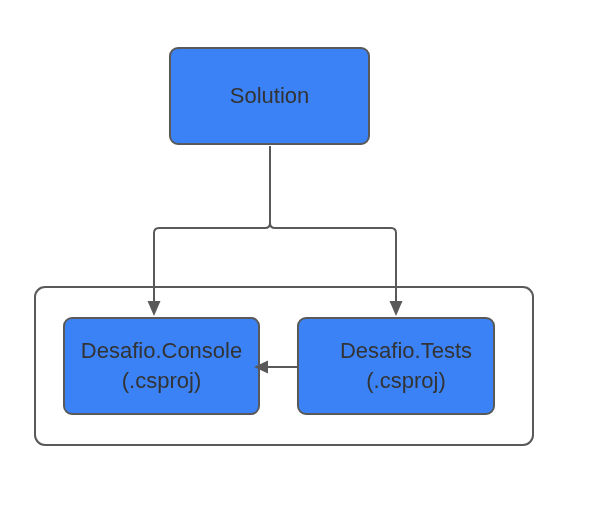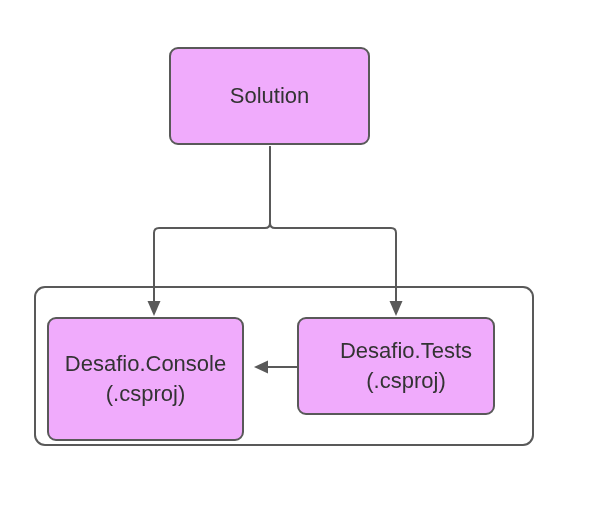--- a/index.html
+++ b/index.html
@@ -12,21 +12,21 @@
     position:relative;
     width:602px;
     height:524px;
     background:var(--bg-color);
     font-family:"Liberation Sans", sans-serif;
     overflow:hidden;
   }
   .node{
     position:absolute;
     box-sizing:border-box;
-    background:#f0abfc;
+    background:#3b82f6;
     border:2px solid var(--stroke-color);
     border-radius:9px;
     display:flex;
     flex-direction:column;
     align-items:center;
     justify-content:center;
     text-align:center;
     color:var(--text-color);
     font-size:22px;
     line-height:30px;
@@ -35,21 +35,21 @@
   .group-box{
     position:absolute;
     box-sizing:border-box;
     background:#ffffff;
     border:2px solid var(--stroke-color);
     border-radius:11px;
     z-index:0;
   }
   .node-solution{left:169px;top:47px;width:201px;height:98px;}
   .group-container{left:34px;top:286px;width:500px;height:160px;}
-  .node-console{left:47px;top:317px;width:197px;height:124px;}
+  .node-console{left:63px;top:317px;width:197px;height:98px;}
   .node-tests{left:297px;top:317px;width:198px;height:98px;padding-left:20px;}
   svg.edges{
     position:absolute;
     left:0;top:0;
     width:602px;height:524px;
     z-index:3;
     pointer-events:none;
   }
   svg.edges path{
     fill:none;

